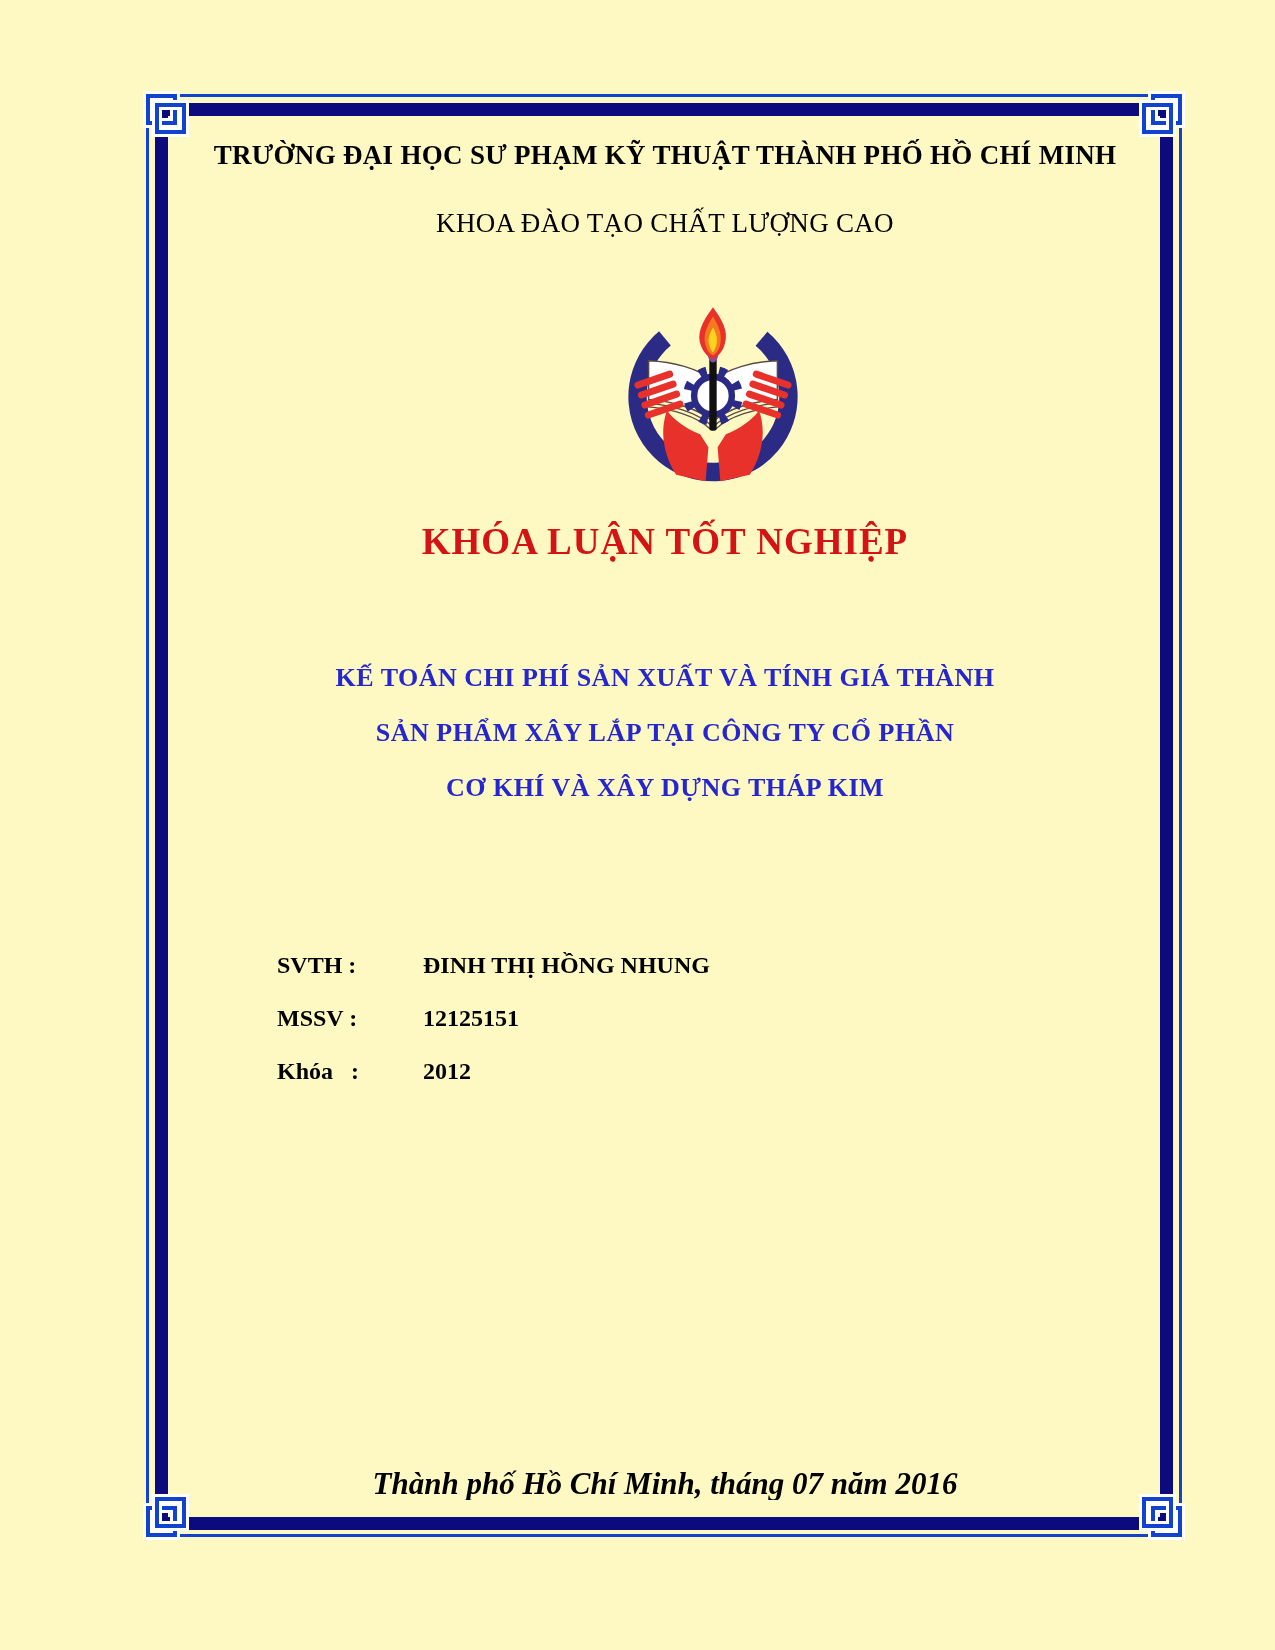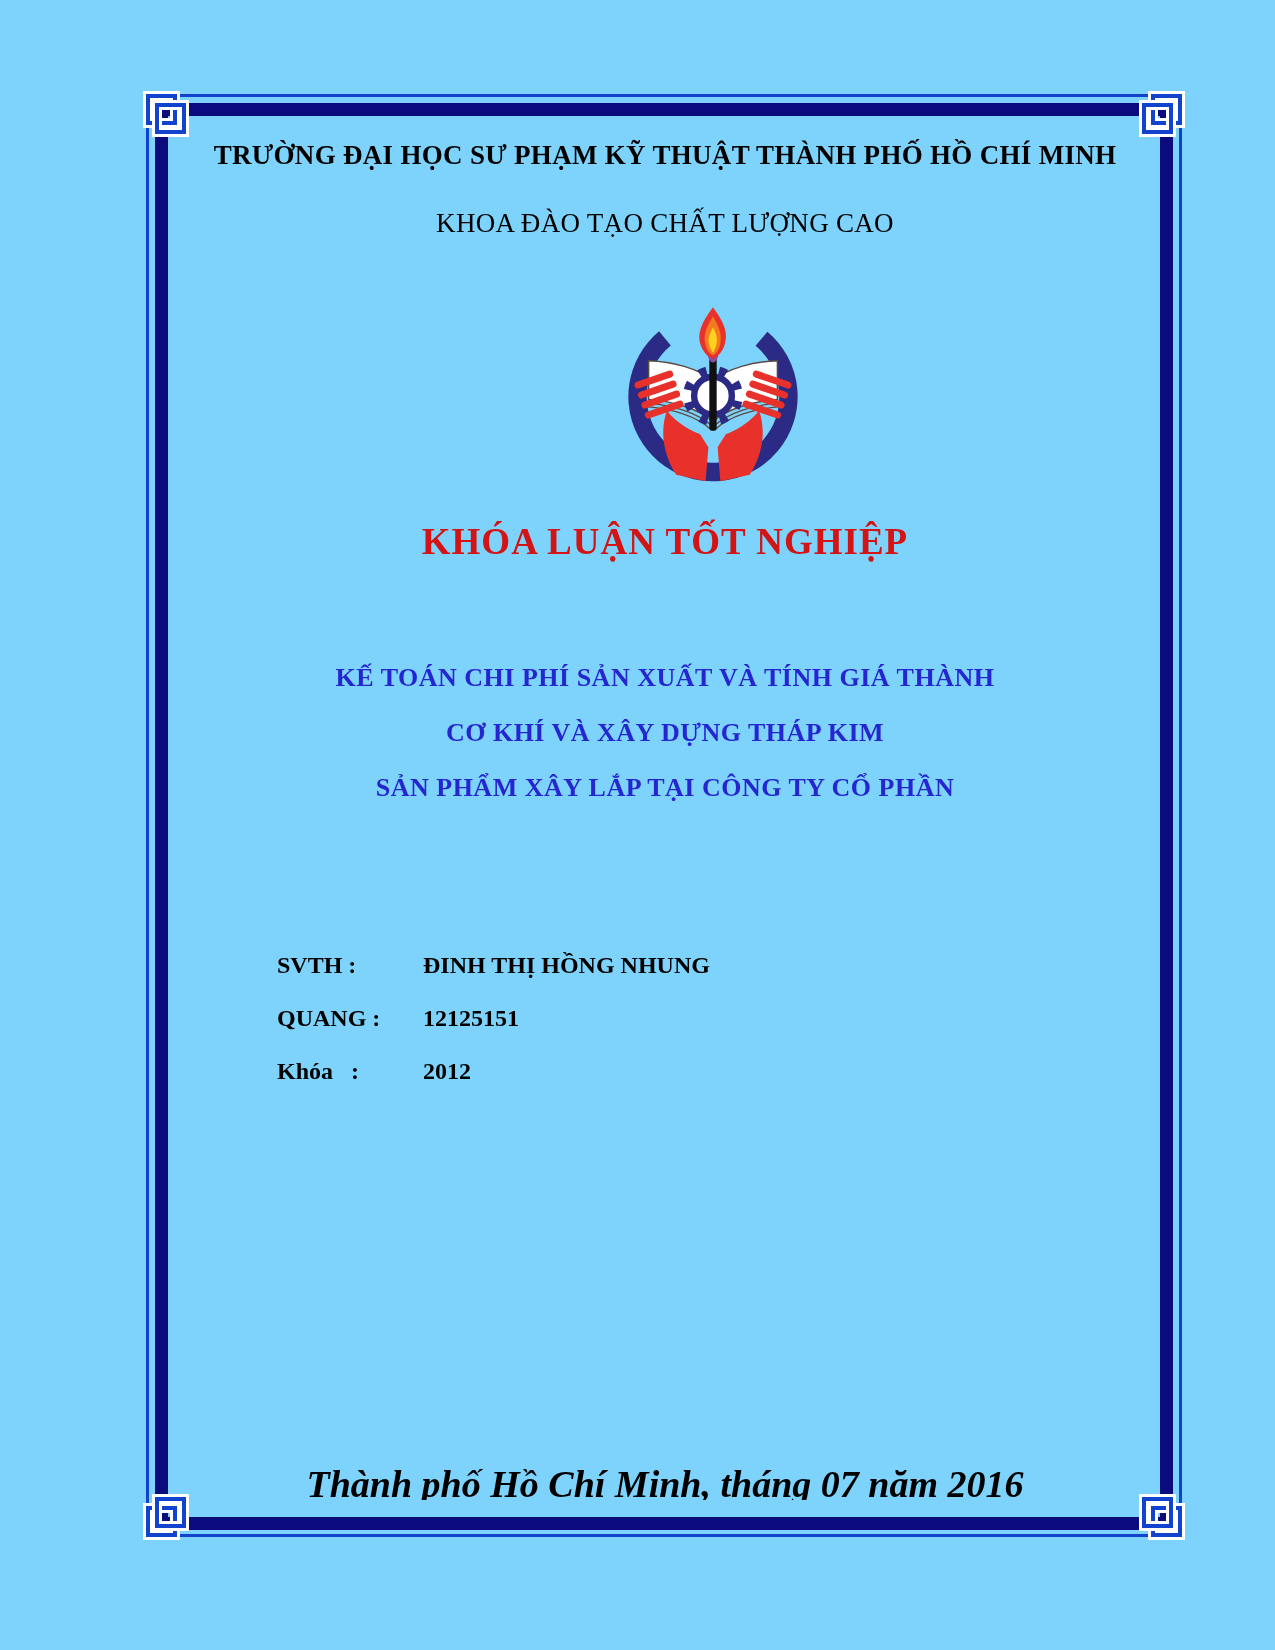--- a/index.html
+++ b/index.html
@@ -10,21 +10,21 @@
     --logo-navy:#2b2b85;
     --logo-red:#e8312a;
     --flame-orange:#f47a1f;
     --flame-yellow:#ffd21f;
     --flame-purple:#8d4a9e;
     --ink:#000000;
   }
   html,body{margin:0;padding:0;background:#fff;}
   body{width:1275px;height:1650px;position:relative;overflow:hidden;
        font-family:"Liberation Serif","DejaVu Serif",serif;color:var(--ink);}
-  .page{position:absolute;inset:0;background:#7dd3fc;}
+  .page{position:absolute;inset:0;background:#fef9c3;}
 
   
   .border-thin{position:absolute;left:146px;top:94px;width:1036px;height:1443px;
                border:3px solid var(--frame-blue);box-sizing:border-box;z-index:5;}
   .border-band{position:absolute;left:155px;top:103px;width:1018px;height:1427px;
                border:13px solid var(--navy);box-sizing:border-box;z-index:4;}
   .sq{position:absolute;width:31px;height:31px;box-sizing:border-box;
       border:4px solid var(--frame-blue);
       box-shadow:0 0 0 3px #fff, inset 0 0 0 3px #fff;z-index:6;}
   .sq.tl-a{left:146px;top:94px;}   .sq.tl-b{left:155px;top:103px;}
@@ -39,21 +39,21 @@
   .faculty{top:92px;font-size:27px;font-weight:normal;letter-spacing:.3px;}
   .logo{position:absolute;left:451px;top:184px;width:184px;height:184px;}
   .logo svg{display:block;width:100%;height:100%;}
   .doctype{top:404px;font-size:37px;font-weight:bold;color:var(--title-red);letter-spacing:1px;}
   .title{top:534px;font-size:26px;font-weight:bold;color:var(--title-blue);line-height:55px;letter-spacing:.5px;}
   .info{position:absolute;left:107px;top:836px;width:760px;}
   .row{height:53px;font-size:24px;font-weight:bold;}
   .lbl{display:inline-block;width:140px;white-space:pre;}
   .val{display:inline-block;}
   .footer-clip{position:absolute;left:0;top:1350px;width:100%;height:34px;overflow:hidden;text-align:center;}
-  .footer{font-size:38px;font-weight:bold;font-style:italic;line-height:36px;}
+  .footer{font-size:31px;font-weight:bold;font-style:italic;line-height:36px;}
 
   
   .l-ring{fill:none;stroke:var(--logo-navy);}
   .l-book{fill:#ffffff;stroke:#5a4a42;stroke-width:1.6;}
   .l-pageline{fill:none;stroke:#5a4a42;stroke-width:1.4;}
   .l-red{fill:var(--logo-red);}
   .l-gear{fill:none;stroke:var(--logo-navy);}
   .l-torch{fill:#111111;}
   .l-purple{fill:var(--flame-purple);}
   .l-fred{fill:var(--logo-red);}
@@ -122,31 +122,31 @@
           <path class="l-forange" d="M100,18 C92,30 89,40 92,49 C94,56 97,59 100,60 C103,59 107,54 108,47 C110,37 106,28 100,18 Z"></path>
           <path class="l-fyellow" d="M100,30 C96,37 94,43 96,49 C97,54 99,56 100,57 C101,56 103,52 104,47 C105,41 103,35 100,30 Z"></path>
         </g>
       </svg>
     </div>
 
     <div class="center doctype">KHÓA LUẬN TỐT NGHIỆP</div>
 
     <div class="center title">
       <div>KẾ TOÁN CHI PHÍ SẢN XUẤT VÀ TÍNH GIÁ THÀNH</div>
+      <div>SẢN PHẨM XÂY LẮP TẠI CÔNG TY CỔ PHẦN</div>
       <div>CƠ KHÍ VÀ XÂY DỰNG THÁP KIM</div>
-      <div>SẢN PHẨM XÂY LẮP TẠI CÔNG TY CỔ PHẦN</div>
     </div>
 
     <div class="info">
       <div class="row">
         <span class="lbl">SVTH :</span>
         <span class="val">ĐINH THỊ HỒNG NHUNG</span>
       </div>
       <div class="row">
-        <span class="lbl">QUANG :</span>
+        <span class="lbl">MSSV :</span>
         <span class="val">12125151</span>
       </div>
       <div class="row">
         <span class="lbl">Khóa   :</span>
         <span class="val">2012</span>
       </div>
     </div>
 
     <div class="footer-clip">
       <div class="footer">Thành phố Hồ Chí Minh, tháng 07 năm 2016</div>

